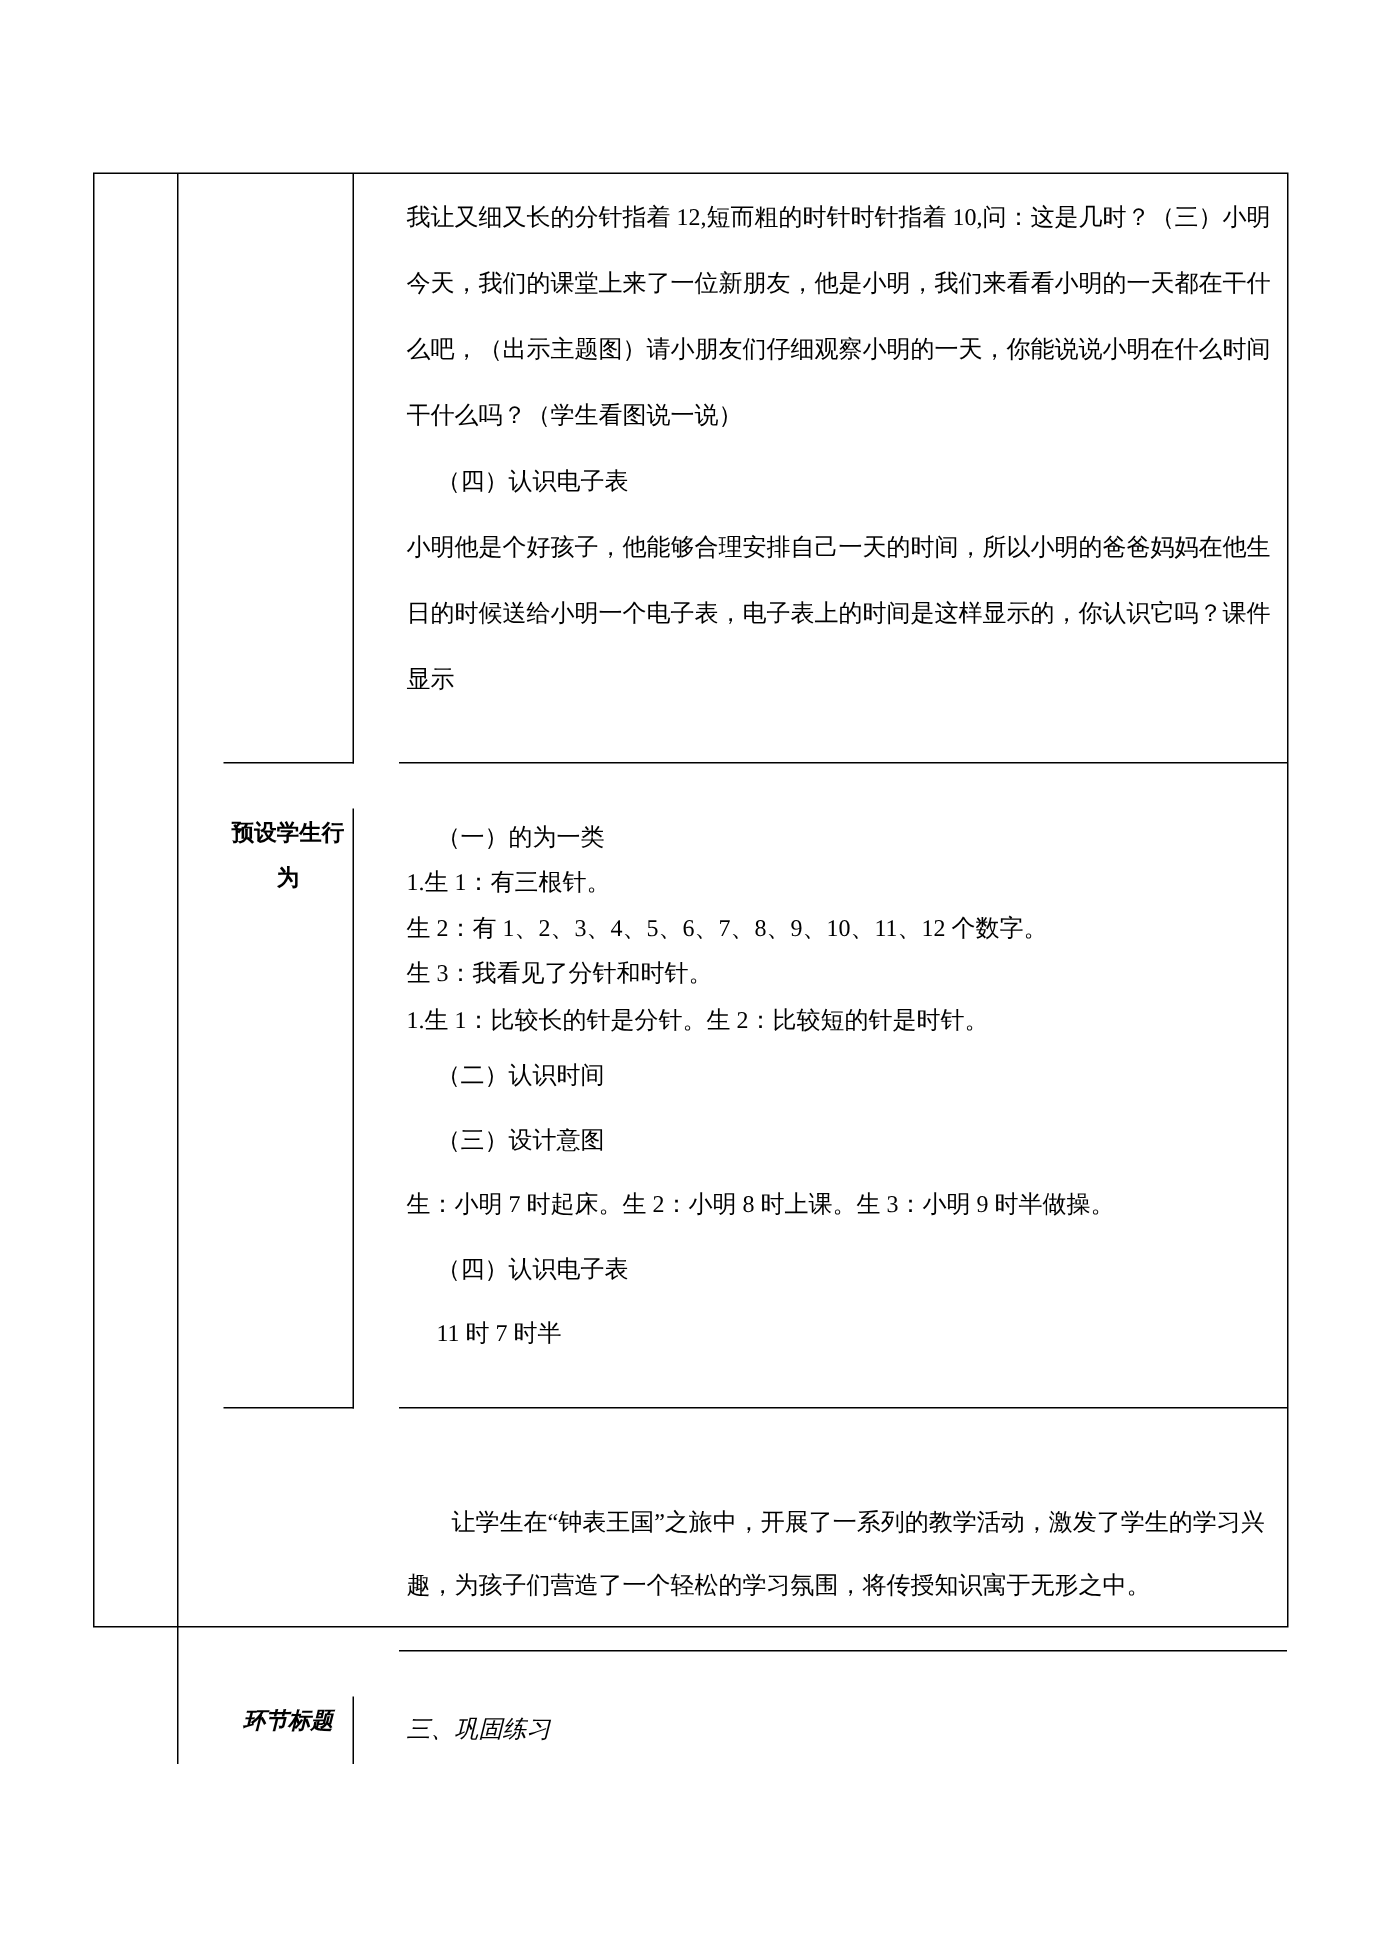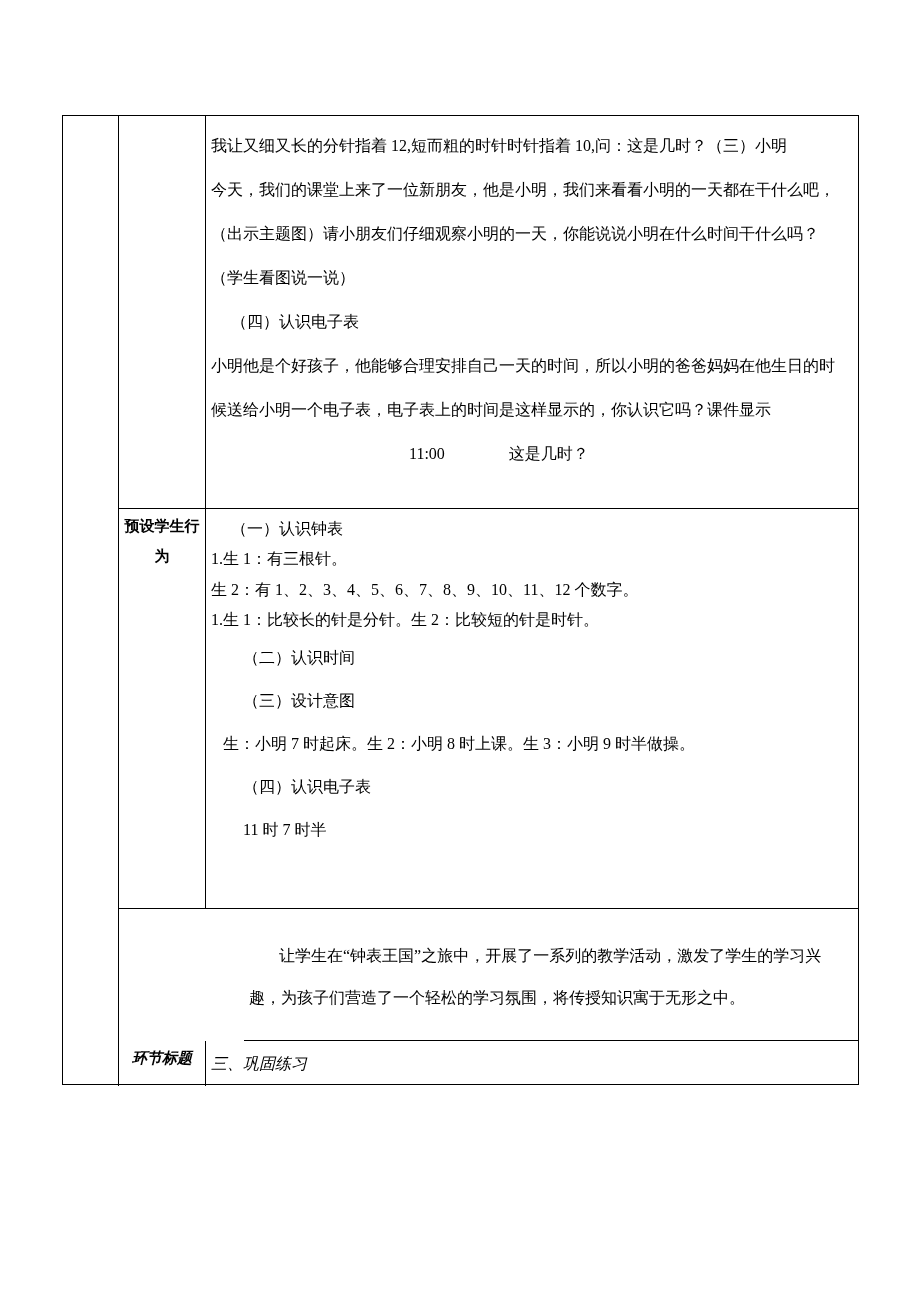--- a/index.html
+++ b/index.html
@@ -15,20 +15,21 @@
   }
   .doc-table {
     position:absolute;
     left:62px; top:115px;
     width:797px; height:970px;
     display:grid;
     grid-template-columns:56px 87px 1fr;
     grid-template-rows:393px 400px 132px 45px;
     border:1px solid #000;
     background:#fff;
+    gap:30px;
   }
   .cell { overflow:hidden; }
   .side {
     grid-column:1; grid-row:1 / span 4;
     border-right:1px solid #000;
   }
   .label {
     grid-column:2;
     border-right:1px solid #000;
     display:flex; align-items:flex-start; justify-content:center;
@@ -45,23 +46,23 @@
     padding-left:5px; padding-right:8px;
   }
   .bb { border-bottom:1px solid #000; }
   .r1 { grid-row:1; } .r2 { grid-row:2; } .r3 { grid-row:3; } .r4 { grid-row:4;font-style:italic; }
 
   .row1 { padding-top:8px; }
   .row1 p { line-height:44px; }
 
   .row2 { padding-top:5px; }
   .row2 .tight p { line-height:30.4px; }
-  .row2 .loose p { line-height:43px;margin-left:12px; }
+  .row2 .loose p { line-height:43px; }
 
-  .row3 { padding-top:26px;margin-left:38px; }
+  .row3 { padding-top:26px; }
   .row3 p { line-height:42px; text-indent:30px; }
 
   .row4 { display:flex; align-items:center;text-align:center; }
   .row4 p { line-height:20px; }
 
   .ind { text-indent:20px; }
   .big-ind { text-indent:198px; }
 </style>
 </head>
 <body>
@@ -70,31 +71,31 @@
   <div class="doc-table">
 
     <div class="cell side"></div>
 
     <div class="cell label r1 bb"></div>
     <div class="cell content r1 bb row1">
       <p>我让又细又长的分针指着 12,短而粗的时针时针指着 10,问：这是几时？（三）小明</p>
       <p>今天，我们的课堂上来了一位新朋友，他是小明，我们来看看小明的一天都在干什么吧，（出示主题图）请小朋友们仔细观察小明的一天，你能说说小明在什么时间干什么吗？（学生看图说一说）</p>
       <p class="ind">（四）认识电子表</p>
       <p>小明他是个好孩子，他能够合理安排自己一天的时间，所以小明的爸爸妈妈在他生日的时候送给小明一个电子表，电子表上的时间是这样显示的，你认识它吗？课件显示</p>
-      <p class="big-ind">11:00　　　　这是几时？</p>
     </div>
 
     <div class="cell label r2 bb">
       <span>预设学生行为</span>
     </div>
     <div class="cell content r2 bb row2">
       <div class="tight">
-        <p class="ind">（一）认识钟表</p>
+        <p class="ind">（一）的为一类</p>
         <p>1.生 1：有三根针。</p>
         <p>生 2：有 1、2、3、4、5、6、7、8、9、10、11、12 个数字。</p>
+        <p>生 3：我看见了分针和时针。</p>
         <p>1.生 1：比较长的针是分针。生 2：比较短的针是时针。</p>
       </div>
       <div class="loose">
         <p class="ind">（二）认识时间</p>
         <p class="ind">（三）设计意图</p>
         <p>生：小明 7 时起床。生 2：小明 8 时上课。生 3：小明 9 时半做操。</p>
         <p class="ind">（四）认识电子表</p>
         <p class="ind">11 时 7 时半</p>
       </div>
     </div>

